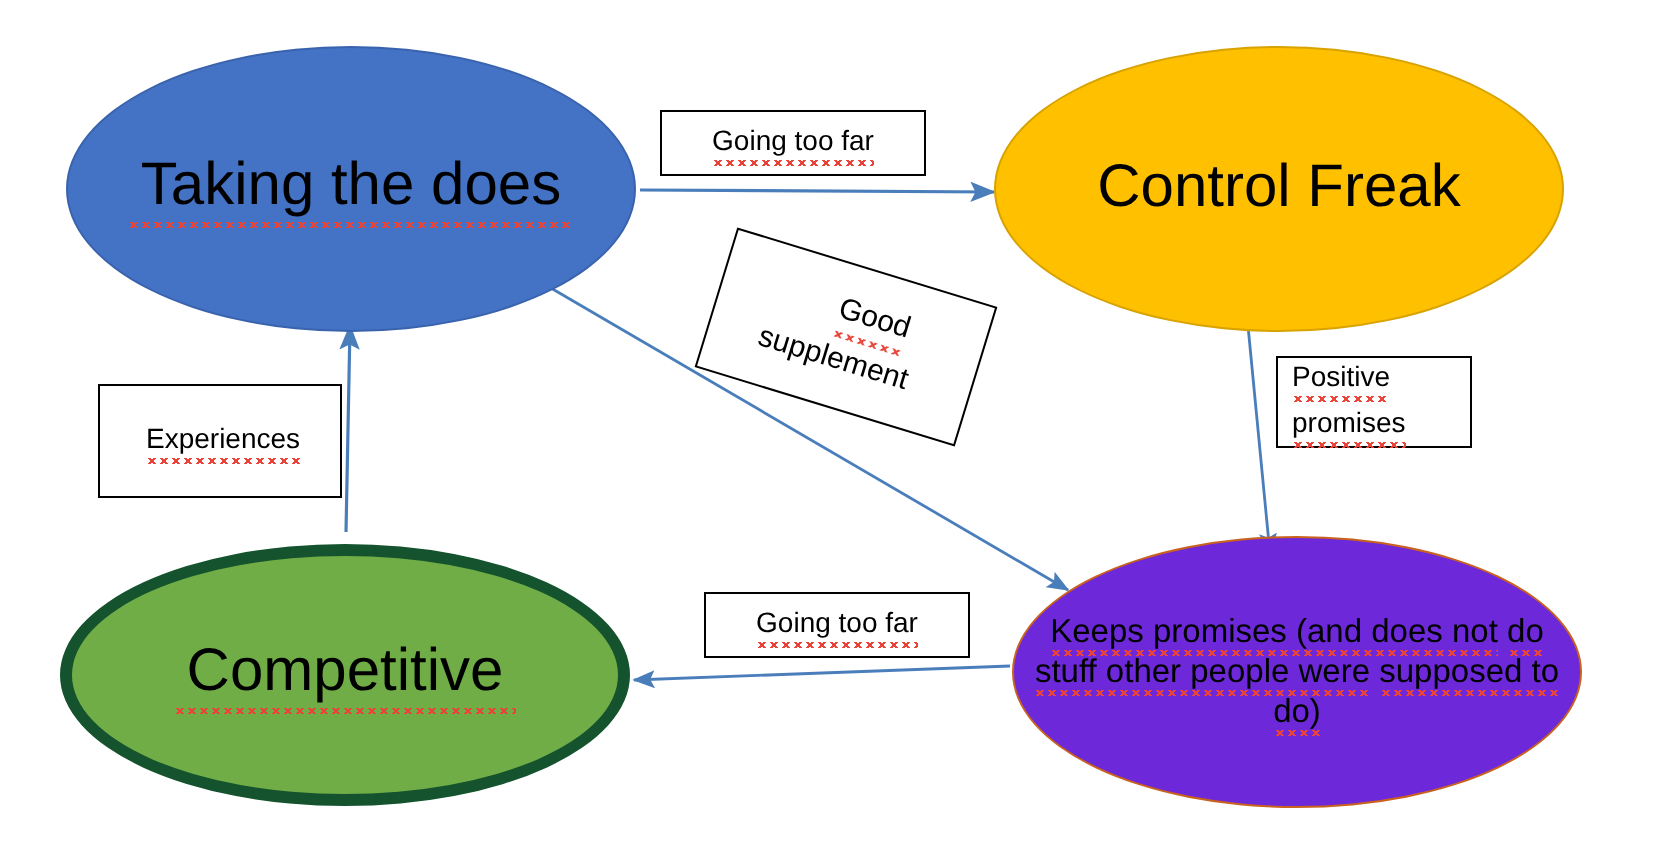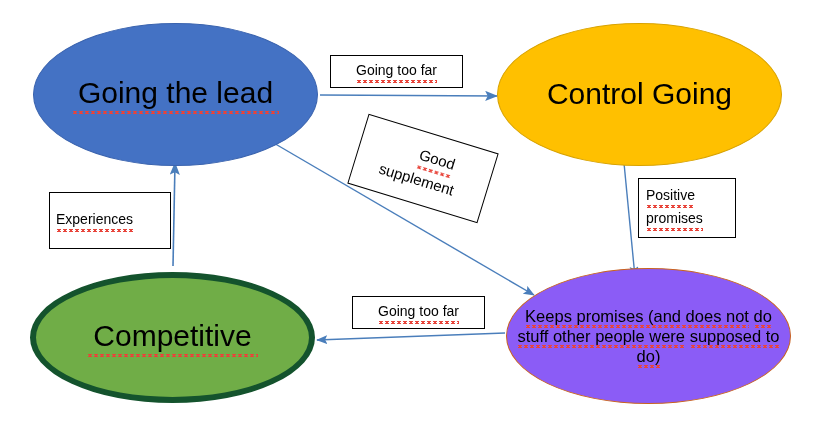--- a/index.html
+++ b/index.html
@@ -62,21 +62,21 @@
     font-size: 30px;
   }
   #node-competitive {
     left: 30px; top: 272px; width: 285px; height: 131px;
     background: #70AD47;
     border: 6px solid #14532d;
     font-size: 30px;
   }
   #node-keeps-promises {
     left: 506px; top: 268px; width: 285px; height: 136px;
-    background: #8b5cf6;
+    background: #6d28d9;
     border: 1px solid #C9621F;
     font-size: 16.5px;
   }
   .label-box {
     position: absolute;
     background: #ffffff;
     border: 1px solid #000000;
     box-sizing: border-box;
     display: flex;
     flex-direction: column;
@@ -89,24 +89,24 @@
   #label-going-too-far-top {
     left: 330px; top: 55px; width: 133px; height: 33px;
     align-items: center; text-align: center;
   }
   #label-going-too-far-bottom {
     left: 352px; top: 296px; width: 133px; height: 33px;
     align-items: center; text-align: center;
   }
   #label-experiences {
     left: 49px; top: 192px; width: 122px; height: 57px;
-    align-items: flex-start; text-align: left; padding-left: 6px;
+    align-items: flex-start; text-align: left; padding-left: 23px;
   }
   #label-positive {
-    left: 638px; top: 178px; width: 98px; height: 60px;
+    left: 638px; top: 178px; width: 98px; height: 46px;
     align-items: flex-start; text-align: left; padding-left: 7px;
   }
   #label-good-supplement {
     left: 355px; top: 132px; width: 136px; height: 73px;
     transform: rotate(17deg);
     align-items: center; text-align: center;
     font-size: 15px; line-height: 1.5;
   }
   #label-good-supplement .gs-line1 { margin-left: 22px; }
   #label-good-supplement .gs-line2 { margin-right: 6px; }
@@ -128,25 +128,25 @@
     <line x1="272" y1="142" x2="534" y2="295" stroke="#4A7EBB" stroke-width="1.4" marker-end="url(#ah)"></line>
 
     <line x1="624" y1="163" x2="635" y2="277" stroke="#4A7EBB" stroke-width="1.4" marker-end="url(#ah)"></line>
 
     <line x1="505" y1="333" x2="317" y2="340" stroke="#4A7EBB" stroke-width="1.4" marker-end="url(#ah)"></line>
 
     <line x1="173" y1="266" x2="175" y2="163" stroke="#4A7EBB" stroke-width="1.6" marker-end="url(#ah)"></line>
   </svg>
 
   <div class="node" id="node-taking-lead">
-    <span class="node-label sq">Going the lead</span>
+    <span class="node-label sq">Taking the does</span>
   </div>
 
   <div class="node" id="node-control-freak">
-    <span class="node-label">Control Going</span>
+    <span class="node-label">Control Freak</span>
   </div>
 
   <div class="node" id="node-competitive">
     <span class="node-label sq">Competitive</span>
   </div>
 
   <div class="node" id="node-keeps-promises">
     <span class="node-label">
       <span class="sq">Keeps promises (and does not</span>
       <span class="sq">do stuff other people were</span>

